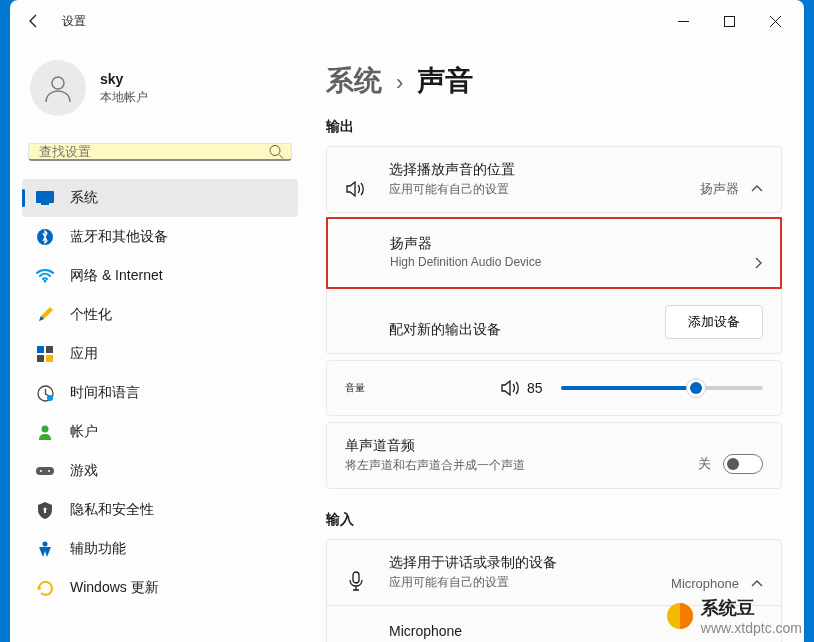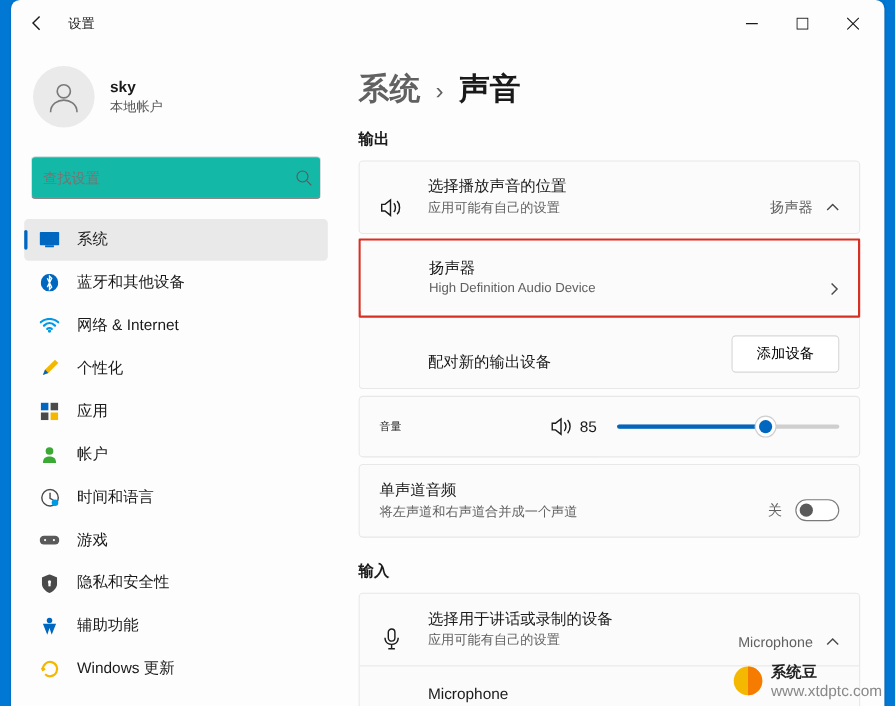--- a/index.html
+++ b/index.html
@@ -11,21 +11,21 @@
 .win-controls { margin-left: auto; display: flex; }
 .win-btn { width: 46px; height: 32px; display: flex; align-items: center; justify-content: center; cursor: pointer; }
 .content { display: flex; height: calc(100% - 42px); }
 .sidebar { width: 300px; padding: 0 6px; overflow-y: auto; }
 .profile { display: flex; align-items: center; padding: 18px 14px 26px 14px; }
 .avatar { width: 56px; height: 56px; border-radius: 50%; background: #eaeaea; display: flex; align-items: center; justify-content: center; }
 .profile-text { margin-left: 14px; }
 .profile-name { font-size: 14px; font-weight: 600; color: #1a1a1a; }
 .profile-type { font-size: 12px; color: #555; margin-top: 2px; }
 .search-box { margin: 0 12px 18px 12px; position: relative; }
-.search-input { width: 100%; height: 39px; padding: 0 34px 0 10px; font-size: 13px; background: #14b8a6; border: 1px solid #e2e2e2; border-bottom: 2px solid #8a8a8a; border-radius: 4px; outline: none; }
+.search-input { width: 100%; height: 18px; padding: 0 34px 0 10px; font-size: 13px; background: #fef9c3; border: 1px solid #e2e2e2; border-bottom: 2px solid #8a8a8a; border-radius: 4px; outline: none; }
 .search-icon { position: absolute; right: 8px; top: 50%; transform: translateY(-50%); }
 .nav-item { display: flex; align-items: center; height: 38px; padding: 0 14px; border-radius: 4px; cursor: pointer; margin: 1px 6px; position: relative; }
 .nav-item.active { background: #e9e9e9; }
 .nav-item.active::before { content: ""; position: absolute; left: 0; top: 10px; bottom: 10px; width: 3px; background: #0067c0; border-radius: 2px; }
 .nav-icon { width: 18px; height: 18px; display: flex; align-items: center; justify-content: center; margin-right: 16px; }
 .nav-label { font-size: 14px; color: #1a1a1a; }
 .main { flex: 1; padding: 20px 22px 0 16px; overflow-y: auto; }
 .breadcrumb { display: flex; align-items: baseline; margin-bottom: 18px; }
 .bc-item { font-size: 28px; color: #1a1a1a; font-weight: 600; }
 .bc-sep { font-size: 22px; color: #626262; margin: 0 14px; }
@@ -46,21 +46,21 @@
 .vol-label { font-size: 10px; color: #1a1a1a; width: 156px; }
 .vol-val { font-size: 14px; color: #1a1a1a; margin: 0 10px 0 6px; }
 .slider-wrap { flex: 1; display: flex; align-items: center; }
 .slider { flex: 1; height: 4px; background: #cfcfcf; border-radius: 2px; position: relative; margin-left: 8px; }
 .slider-fill { position: absolute; left: 0; top: 0; bottom: 0; background: #0067c0; border-radius: 2px; }
 .slider-thumb { position: absolute; top: 50%; transform: translate(-50%,-50%); width: 20px; height: 20px; border-radius: 50%; background: #fff; border: 1px solid #cfcfcf; display: flex; align-items: center; justify-content: center; }
 .slider-thumb::after { content: ""; width: 12px; height: 12px; border-radius: 50%; background: #0067c0; }
 .toggle { width: 40px; height: 20px; border-radius: 10px; background: #fff; border: 1px solid #7a7a7a; position: relative; }
 .toggle::after { content: ""; position: absolute; left: 3px; top: 3px; width: 12px; height: 12px; border-radius: 50%; background: #5a5a5a; }
 .watermark { position: absolute; right: 12px; bottom: 6px; display: flex; align-items: center; gap: 6px; }
-.wm-text { font-size: 14px; font-weight: 700; color: #232323; }
+.wm-text { font-size: 18px; font-weight: 700; color: #232323; }
 .wm-sub { font-size: 14px; color: #888; }
 .wm-icon { width: 30px; height: 30px; }
 </style>
 </head>
 <body>
 
 <div class="window">
   <div class="titlebar">
     <div class="back-btn">
       <svg width="16" height="16" viewBox="0 0 16 16">
@@ -152,36 +152,36 @@
               <rect x="0" y="0" width="7" height="7" fill="#0067c0"></rect>
               <rect x="9" y="0" width="7" height="7" fill="#4a4a4a"></rect>
               <rect x="0" y="9" width="7" height="7" fill="#4a4a4a"></rect>
               <rect x="9" y="9" width="7" height="7" fill="#f5b800"></rect>
             </svg>
           </div>
         <div class="nav-label">应用</div>
       </div>
       <div class="nav-item">
         <div class="nav-icon">
-            <svg width="16" height="16" viewBox="0 0 16 16">
-              <circle cx="8" cy="5" r="3.5" fill="#3aaa35"></circle>
-              <path d="M2 16 C2 11 5 10 8 10 C11 10 14 11 14 16 Z" fill="#3aaa35"></path>
-            </svg>
-          </div>
-        <div class="nav-label">帐户</div>
-      </div>
-      <div class="nav-item">
-        <div class="nav-icon">
             <svg width="17" height="17" viewBox="0 0 17 17">
               <circle cx="8.5" cy="8.5" r="7.5" fill="none" stroke="#4a4a4a" stroke-width="1.3"></circle>
               <path d="M8.5 4 L8.5 9 L12 11" stroke="#4a4a4a" stroke-width="1.3" fill="none"></path>
               <circle cx="13" cy="13" r="3" fill="#0099e5"></circle>
             </svg>
           </div>
         <div class="nav-label">时间和语言</div>
+      </div>
+      <div class="nav-item">
+        <div class="nav-icon">
+            <svg width="16" height="16" viewBox="0 0 16 16">
+              <circle cx="8" cy="5" r="3.5" fill="#3aaa35"></circle>
+              <path d="M2 16 C2 11 5 10 8 10 C11 10 14 11 14 16 Z" fill="#3aaa35"></path>
+            </svg>
+          </div>
+        <div class="nav-label">帐户</div>
       </div>
       <div class="nav-item">
         <div class="nav-icon">
             <svg width="18" height="12" viewBox="0 0 18 12">
               <rect x="0" y="2" width="18" height="8" rx="4" fill="#5a5a5a"></rect>
               <circle cx="5" cy="6" r="1" fill="#fff"></circle>
               <circle cx="13" cy="6" r="1" fill="#fff"></circle>
             </svg>
           </div>
         <div class="nav-label">游戏</div>

